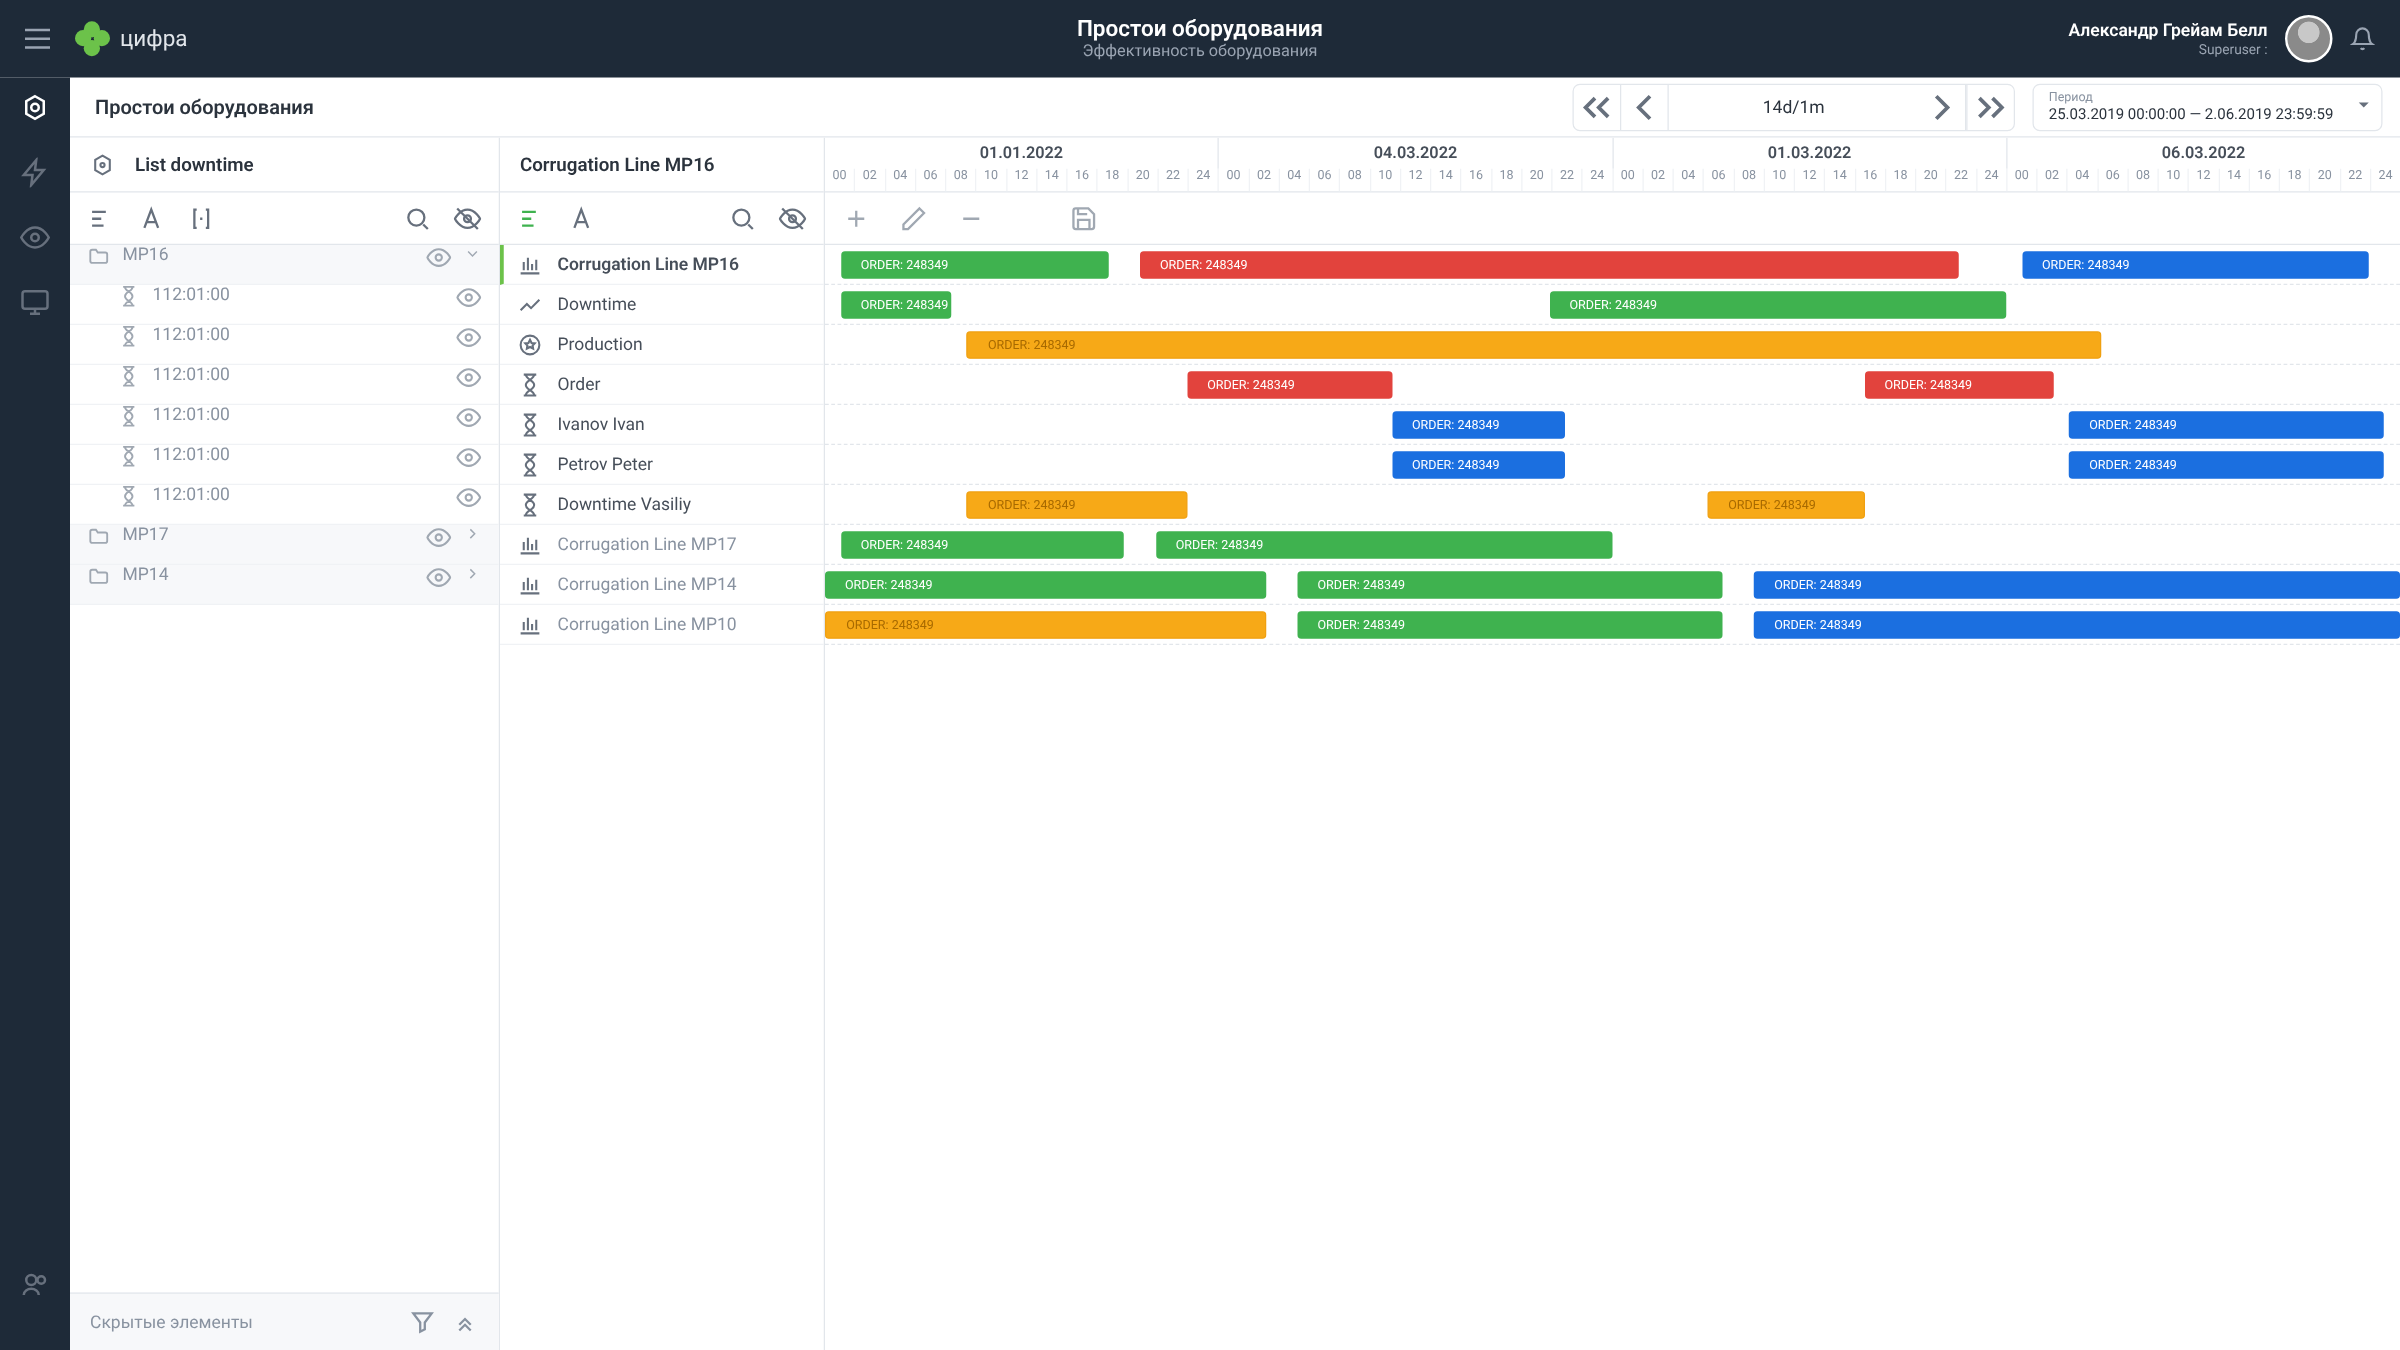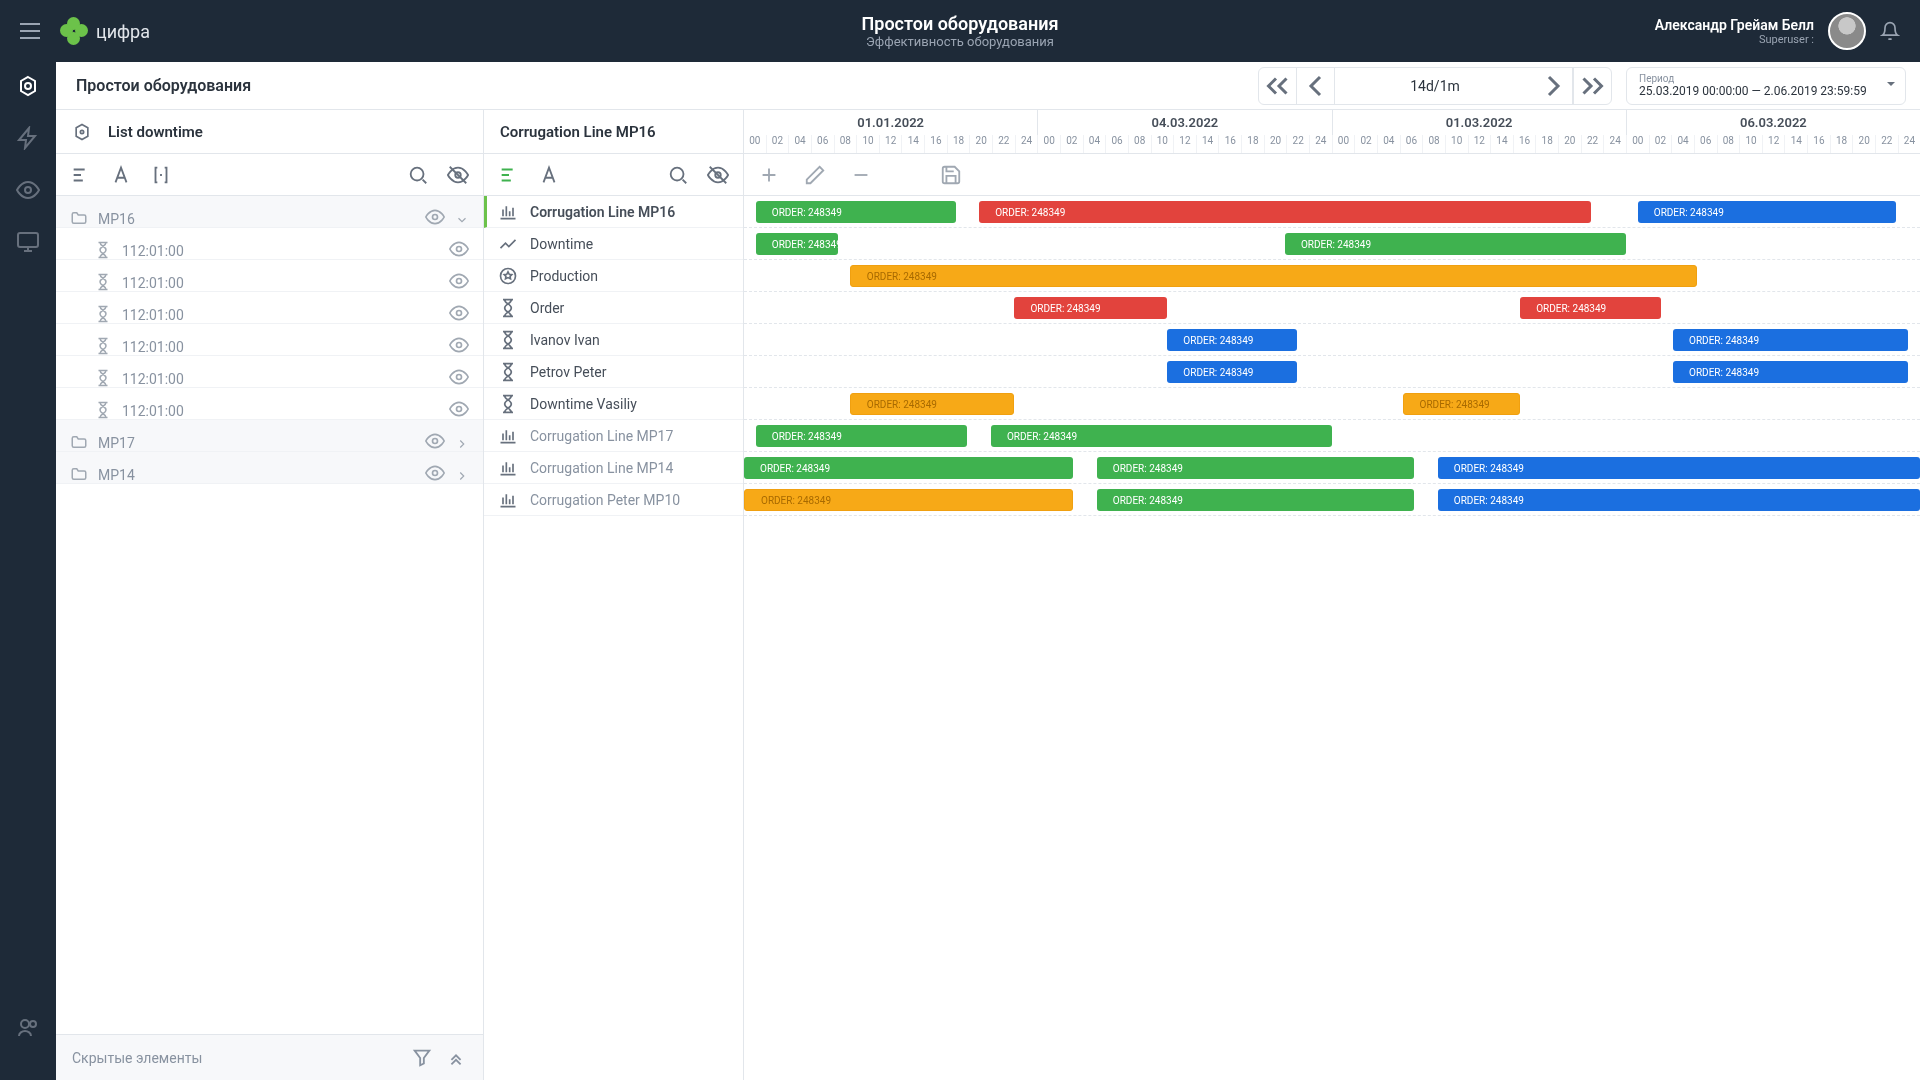--- a/index.html
+++ b/index.html
@@ -41,36 +41,36 @@
 .tn-btn { width:38px; height:100%; display:flex; align-items:center; justify-content:center; cursor:pointer; color:#67707d; border-right:1px solid #e2e6eb; }
 .tn-btn:last-of-type{border-right:none;border-left:1px solid #e2e6eb;}
 .tn-scale { width:200px; text-align:center; font-size:14px; color:#2b333d; }
 .period-box { margin-left:14px; margin-right:14px; border:1px solid #e2e6eb; border-radius:6px; height:38px; padding:2px 30px 2px 12px; display:flex; flex-direction:column; justify-content:center; position:relative; min-width:280px; cursor:pointer; }
 .period-lbl { font-size:10px; color:#8892a0; }
 .period-val { font-size:12px; color:#2b333d; }
 .period-box::after{content:"";position:absolute;right:10px;top:50%;transform:translateY(-50%);border:4px solid transparent;border-top-color:#67707d;}
 
 
 .cols { flex:1; display:flex; overflow:hidden; }
-.col-left { width:428px; border-right:1px solid #e2e6eb; display:flex; flex-direction:column; }
+.col-left { width:344px; border-right:1px solid #e2e6eb; display:flex; flex-direction:column; }
 .col-mid  { width:260px; border-right:1px solid #e2e6eb; display:flex; flex-direction:column; }
 .col-gantt{ flex:1; overflow:hidden; display:flex; flex-direction:column; }
 
 
 .hdr-row { height:44px; border-bottom:1px solid #e2e6eb; display:flex; align-items:center; padding:0 16px; gap:10px; }
 .tool-row{ height:42px; border-bottom:1px solid #e2e6eb; display:flex; align-items:center; padding:0 14px; gap:18px; color:#67707d; }
 .tool-ic { width:22px; height:22px; cursor:pointer; display:flex; align-items:center; justify-content:center; }
 .tool-row .spacer{flex:1;}
 
 .hdr-title { font-size:15px; font-weight:600; color:#2b333d; margin-left:6px; }
 .hexdot { width:20px; height:20px; color:#67707d; }
 
 
 .tree { flex:1; overflow:auto; }
-.tree-row { height:32px; display:flex; align-items:flex-end; padding:0 14px 0 14px; gap:10px; font-size:14px; color:#8892a0; border-bottom:1px solid #f0f2f5; cursor:pointer; }
+.tree-row { height:32px; display:flex; align-items:flex-start; padding:0 14px 0 14px; gap:10px; font-size:14px; color:#8892a0; border-bottom:1px solid #f0f2f5; cursor:pointer; }
 .tree-row.group { background:#f7f8fa; color:#8892a0; }
 .tree-row .ic { width:18px; height:18px; color:#a0a8b2; display:flex; align-items:center; justify-content:center; flex-shrink:0;}
 .tree-row .lbl { flex:1; }
 .tree-row .vis { width:20px; height:20px; color:#a0a8b2; }
 .tree-row .chev{ width:14px; height:14px; color:#a0a8b2; }
 
 
 .mid-row { height:32px; display:flex; align-items:center; padding:0 14px; gap:12px; font-size:14px; color:#464e59; border-bottom:1px solid #f0f2f5; cursor:pointer; }
 .mid-row.sel { font-weight:600; border-left:3px solid #6cc24a; padding-left:11px; }
 .mid-row.dim { color:#8892a0; }
@@ -486,21 +486,21 @@
                 </svg>
               </span>
               <span>Corrugation Line MP14</span>
             </div>
             <div class="mid-row dim">
               <span class="ic">
                 <svg viewBox="0 0 24 24" fill="none" stroke="currentColor" stroke-width="2">
                   <path d="M3 20h18M6 17V9m4 8V5m4 12v-6m4 6V7"></path>
                 </svg>
               </span>
-              <span>Corrugation Peter MP10</span>
+              <span>Corrugation Line MP10</span>
             </div>
           </div>
       </div>
 
       <div class="col-gantt">
         <div class="gantt-hdr">
           <div class="gantt-days" id="gdays">
               <div class="gantt-day">01.01.2022</div>
               <div class="gantt-day">04.03.2022</div>
               <div class="gantt-day">01.03.2022</div>

